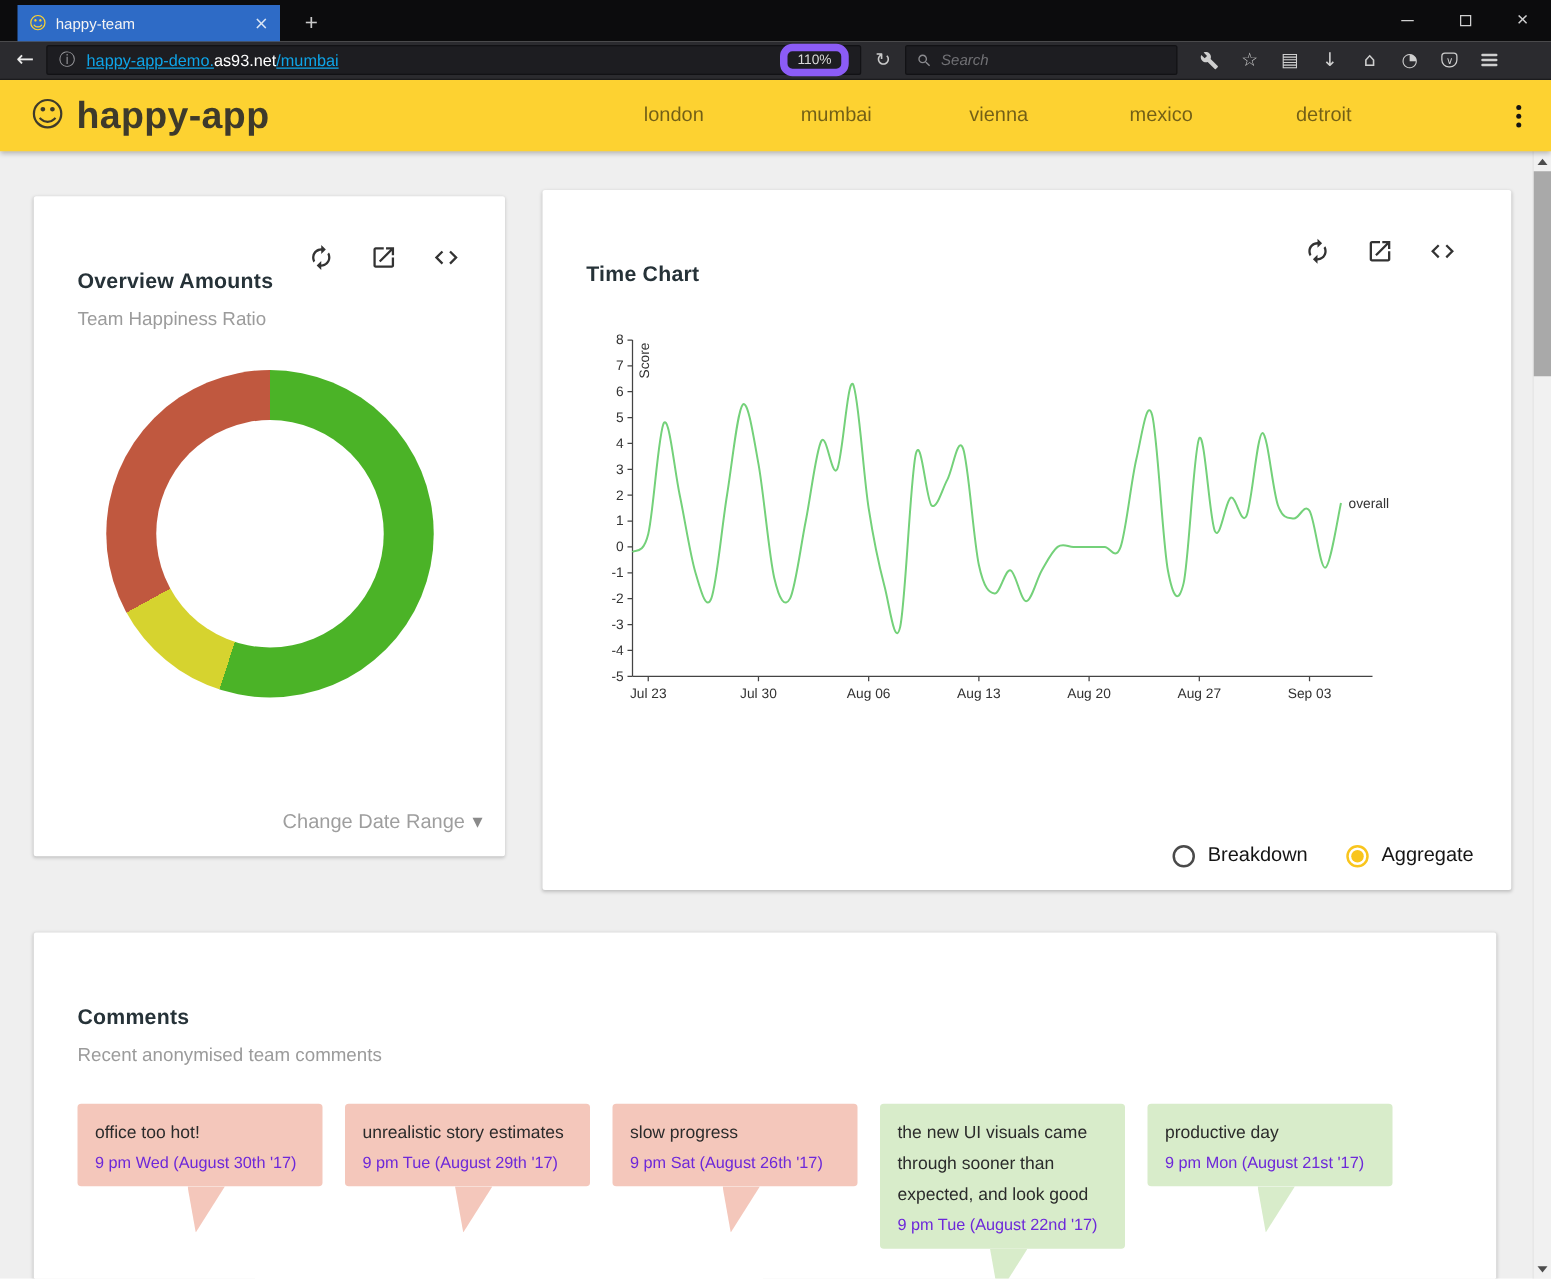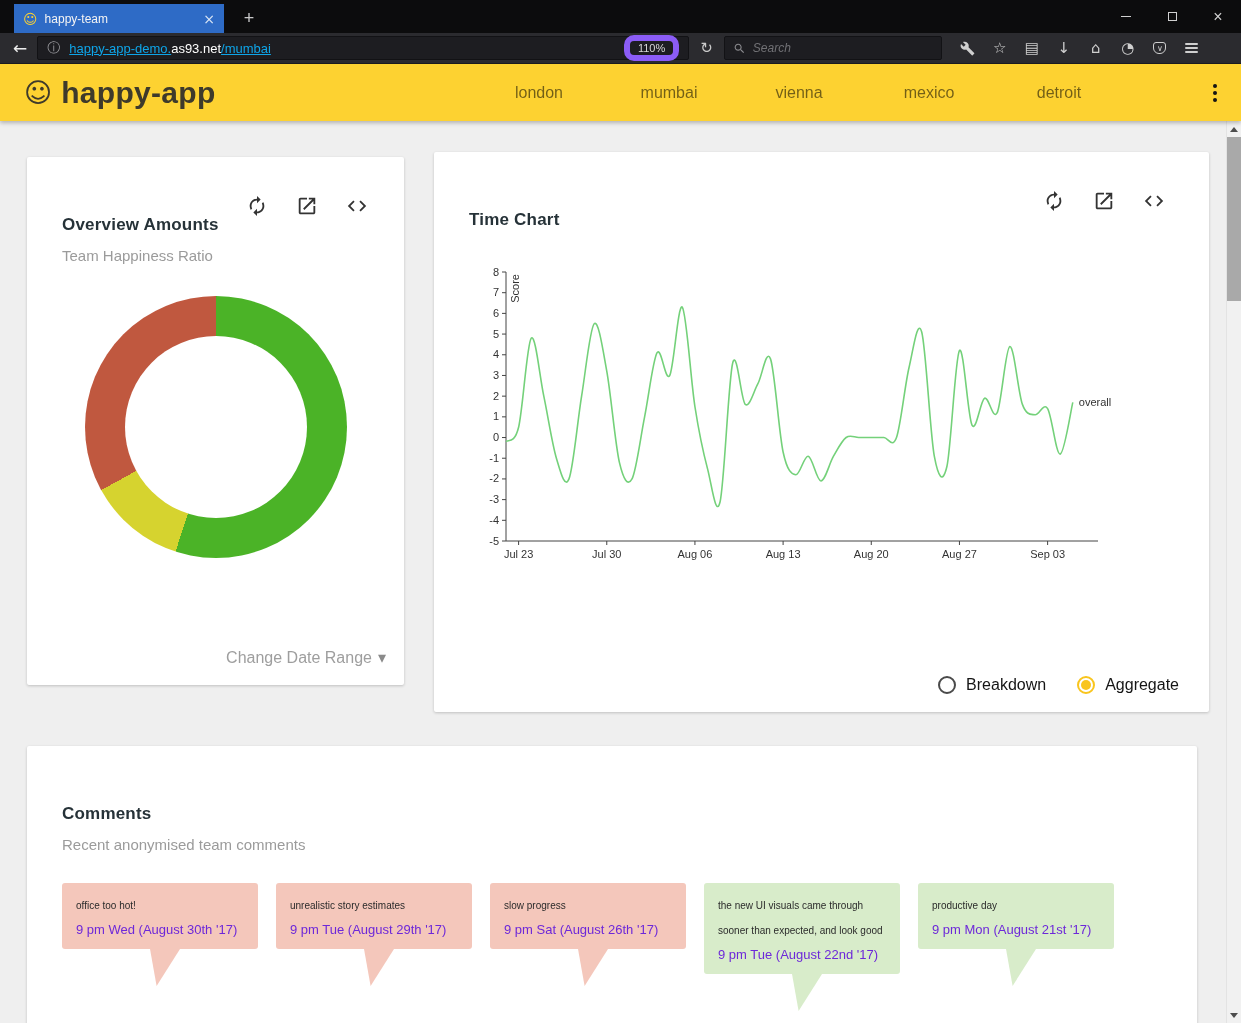--- a/index.html
+++ b/index.html
@@ -86,21 +86,21 @@
   .radio-item { display:flex; align-items:center; gap:10px; font-size:16px; color:#151515; cursor:pointer; }
   .radio-circle { width:18px; height:18px; border-radius:50%; border:2px solid #4a4a4a; position:relative; }
   .radio-on { border-color:#f9c51d; }
   .radio-on::after { content:""; position:absolute; inset:2px; border-radius:50%; background:#f9c51d; }
 
   
   .comments-row { display:flex; align-items:flex-start; gap:18px; margin:30px 0 0 35px; }
   .bubble { width:196px; padding:10px 14px 9px; border-radius:3px; position:relative; }
   .bubble-pink { background:#f4c7bb; }
   .bubble-green { background:#d8ecca; }
-  .bubble-text { font-size:10px; color:#2b2b2b; line-height:25px; }
+  .bubble-text { font-size:14px; color:#2b2b2b; line-height:25px; }
   .bubble-time { font-size:13px; color:#6d28d9; margin-top:2px; line-height:20px; }
   .bubble-tail { position:absolute; top:100%; left:88px; width:30px; height:37px;
     background:inherit; clip-path:polygon(0 0,100% 0,22% 100%); }
 
   
   .scrollbar { position:absolute; right:0; top:0; width:15px; height:100%;
     background:#f1f1f1; border-left:1px solid #e3e3e3; cursor:pointer; }
   .sb-arrow { position:absolute; left:0; width:100%; height:16px;
     display:flex; align-items:center; justify-content:center; }
   .sb-arrow.up { top:0; }

